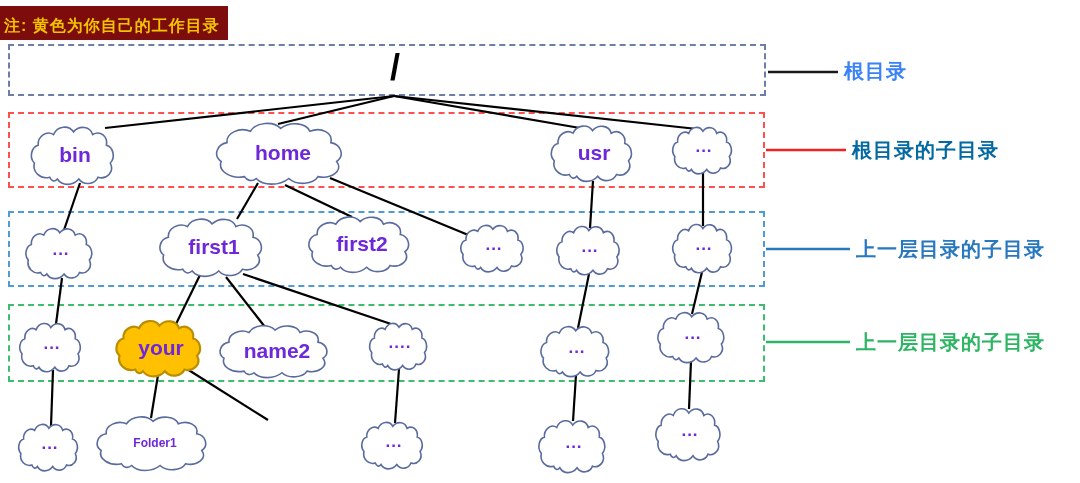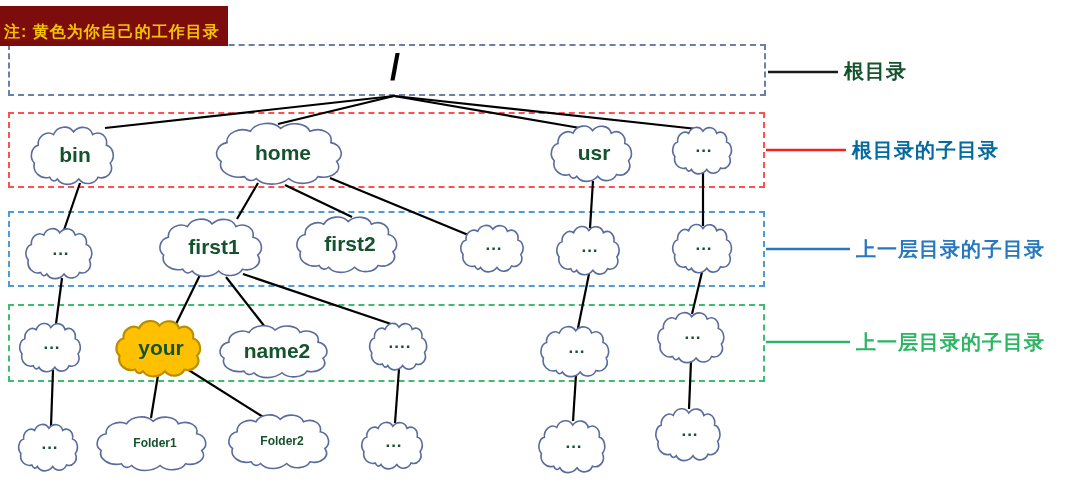--- a/index.html
+++ b/index.html
@@ -3,21 +3,21 @@
 <meta charset="utf-8">
 <style>
   html,body{margin:0;padding:0;background:#fff;}
   .canvas{
     position:relative;width:1080px;height:483px;overflow:hidden;background:#fff;
     font-family:"Liberation Sans","DejaVu Sans",sans-serif;
   }
   .note{
     position:absolute;left:0;top:6px;z-index:5;
     background:#7D0C0C;color:#F3C300;font-size:16px;font-weight:bold;
-    padding:16px 8px 3px 4px;letter-spacing:1px;white-space:nowrap;
+    padding:10px 8px 3px 4px;letter-spacing:1px;white-space:nowrap;
   }
   .box{position:absolute;z-index:1;}
   .root-box{left:8px;top:44px;width:754px;height:48px;border:2px dashed #6B7FA8;}
   .l2-box{left:8px;top:112px;width:753px;height:72px;border:2px dashed #FF5050;}
   .l3-box{left:8px;top:211px;width:753px;height:72px;border:2px dashed #4E9BD8;}
   .l4-box{left:8px;top:304px;width:753px;height:74px;border:2px dashed #3DBD6D;}
   svg.edges{position:absolute;left:0;top:0;width:1080px;height:483px;z-index:2;}
   svg.edges line{stroke:#000;stroke-width:2.2;}
   svg.edges line.conn-root{stroke:#1A1A1A;stroke-width:2.6;}
   svg.edges line.conn-red{stroke:#F02222;stroke-width:2.6;}
@@ -27,26 +27,26 @@
     position:absolute;left:378px;top:44px;width:34px;z-index:3;
     font-size:36px;font-weight:bold;color:#000;text-align:center;line-height:48px;
   }
   .cloud{position:absolute;z-index:3;}
   .cloud svg{position:absolute;left:0;top:0;width:100%;height:100%;overflow:visible;}
   .cloud use{fill:#FFFFFF;stroke:#5A6C9E;stroke-width:1.6;}
   .cloud.highlight use{fill:#FFC000;stroke:#B98E00;stroke-width:2.2;}
   .clabel{
     position:absolute;left:0;top:0;right:0;bottom:0;z-index:4;
     display:flex;align-items:center;justify-content:center;
-    font-weight:bold;color:#14532d;font-size:21px;
+    font-weight:bold;color:#6d28d9;font-size:21px;
   }
   .cloud.md .clabel{font-size:12px;}
   .cloud.dots .clabel{font-size:17px;font-weight:900;letter-spacing:1px;padding-bottom:6px;}
   .side-label{position:absolute;z-index:4;font-weight:bold;font-size:20px;white-space:nowrap;letter-spacing:1px;}
-  .side-root{color:#14532d;}
+  .side-root{color:#3b82f6;}
   .side-red{color:#0369a1;}
   .side-blue{color:#2878BE;}
   .side-green{color:#2DB563;}
 </style>
 </head>
 <body>
 
 <div class="canvas">
 
   <svg width="0" height="0" style="position:absolute">
@@ -123,21 +123,21 @@
         <use href="#cloudPath"></use>
       </svg>
     <span class="clabel">...</span>
   </div>
   <div class="cloud" style="left:157px;top:215px;width:114px;height:64px">
     <svg viewBox="0 0 120 72" preserveAspectRatio="none">
         <use href="#cloudPath"></use>
       </svg>
     <span class="clabel">first1</span>
   </div>
-  <div class="cloud" style="left:294px;top:213px;width:112px;height:62px">
+  <div class="cloud" style="left:306px;top:213px;width:112px;height:62px">
     <svg viewBox="0 0 120 72" preserveAspectRatio="none">
         <use href="#cloudPath"></use>
       </svg>
     <span class="clabel">first2</span>
   </div>
   <div class="cloud dots" style="left:459px;top:222px;width:70px;height:52px">
     <svg viewBox="0 0 120 72" preserveAspectRatio="none">
         <use href="#cloudPath"></use>
       </svg>
     <span class="clabel">...</span>
@@ -196,26 +196,20 @@
     <svg viewBox="0 0 120 72" preserveAspectRatio="none">
         <use href="#cloudPath"></use>
       </svg>
     <span class="clabel">...</span>
   </div>
   <div class="cloud md" style="left:94px;top:413px;width:122px;height:60px">
     <svg viewBox="0 0 120 72" preserveAspectRatio="none">
         <use href="#cloudPath"></use>
       </svg>
     <span class="clabel">Folder1</span>
-  </div>
-  <div class="cloud md" style="left:226px;top:411px;width:112px;height:60px">
-    <svg viewBox="0 0 120 72" preserveAspectRatio="none">
-        <use href="#cloudPath"></use>
-      </svg>
-    <span class="clabel">Folder2</span>
   </div>
   <div class="cloud dots" style="left:360px;top:419px;width:68px;height:52px">
     <svg viewBox="0 0 120 72" preserveAspectRatio="none">
         <use href="#cloudPath"></use>
       </svg>
     <span class="clabel">...</span>
   </div>
   <div class="cloud dots" style="left:537px;top:417px;width:74px;height:58px">
     <svg viewBox="0 0 120 72" preserveAspectRatio="none">
         <use href="#cloudPath"></use>

